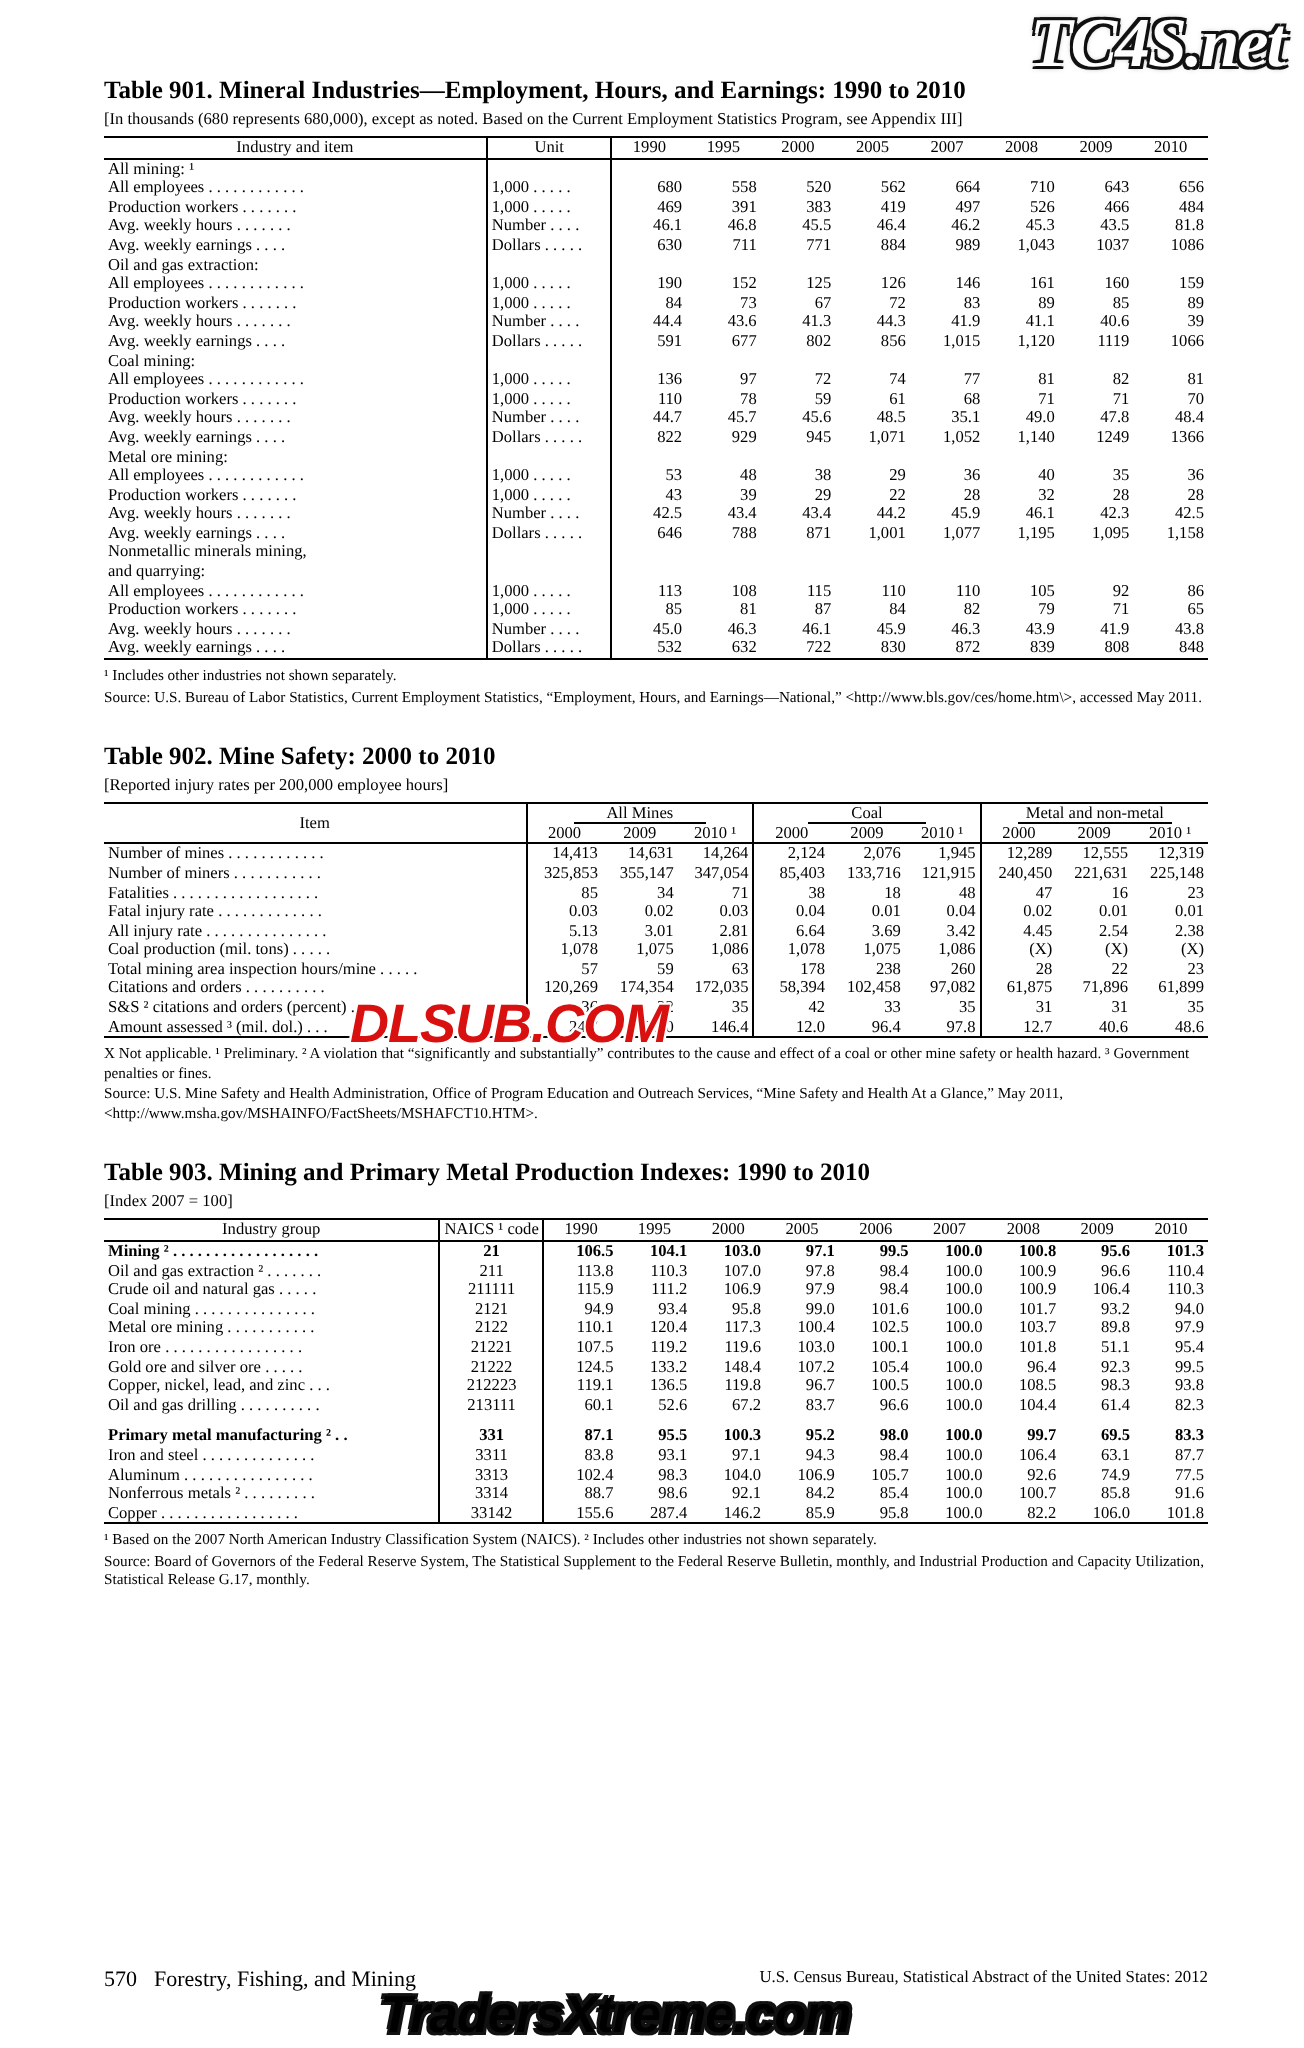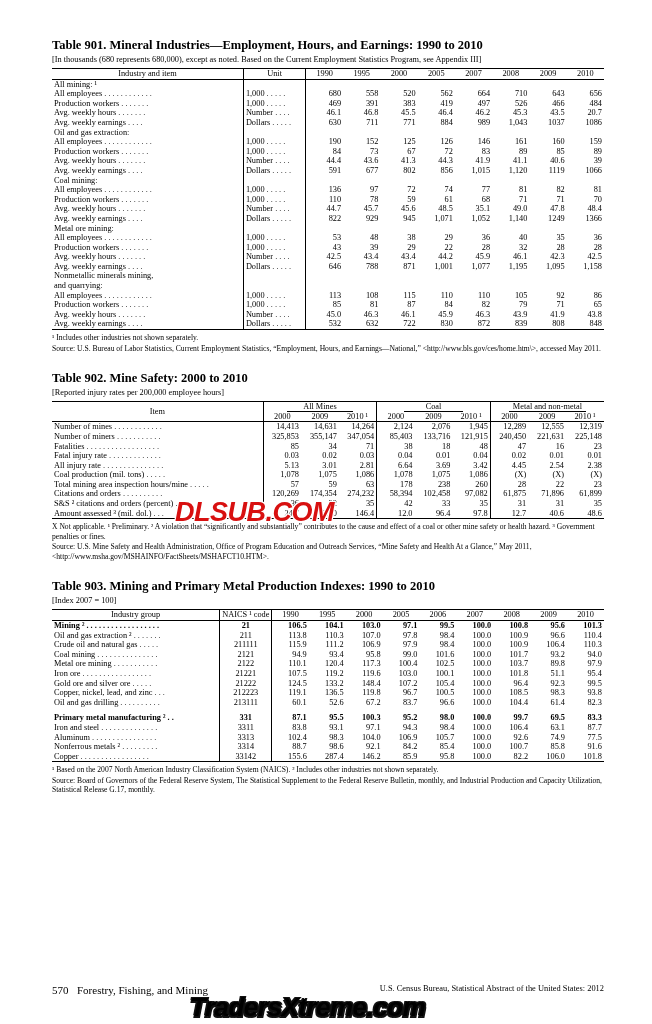--- a/index.html
+++ b/index.html
@@ -216,21 +216,21 @@
             <tr>
               <td class="lbl ind2">Avg. weekly hours . . . . . . .</td>
               <td class="lbl vline-l vline-r">Number . . . .</td>
               <td class="num">46.1</td>
               <td class="num">46.8</td>
               <td class="num">45.5</td>
               <td class="num">46.4</td>
               <td class="num">46.2</td>
               <td class="num">45.3</td>
               <td class="num">43.5</td>
-              <td class="num">20.7</td>
+              <td class="num">81.8</td>
             </tr>
             <tr>
               <td class="lbl ind2">Avg. weekly earnings . . . .</td>
               <td class="lbl vline-l vline-r">Dollars . . . . .</td>
               <td class="num">630</td>
               <td class="num">711</td>
               <td class="num">771</td>
               <td class="num">884</td>
               <td class="num">989</td>
               <td class="num">1,043</td>
@@ -612,21 +612,21 @@
               <td class="num">238</td>
               <td class="num">260</td>
               <td class="num vline-l">28</td>
               <td class="num">22</td>
               <td class="num">23</td>
             </tr>
             <tr>
               <td class="lbl">Citations and orders . . . . . . . . . .</td>
               <td class="num vline-l">120,269</td>
               <td class="num">174,354</td>
-              <td class="num">274,232</td>
+              <td class="num">172,035</td>
               <td class="num vline-l">58,394</td>
               <td class="num">102,458</td>
               <td class="num">97,082</td>
               <td class="num vline-l">61,875</td>
               <td class="num">71,896</td>
               <td class="num">61,899</td>
             </tr>
             <tr>
               <td class="lbl">S&amp;S ² citations and orders (percent) . . . .</td>
               <td class="num vline-l">36</td>
@@ -879,15 +879,16 @@
     </div>
 
   </div>
 
   <div class="footer">
     <span class="pg">570</span>
     <span class="pg" style="margin-left:6px;">Forestry, Fishing, and Mining</span>
     <span class="rt">U.S. Census Bureau, Statistical Abstract of the United States: 2012</span>
   </div>
 
+  <div class="wm-tc4s">TC4S.net</div>
   <div class="wm-dlsub">DLSUB.COM</div>
   <div class="wm-traders">TradersXtreme.com</div>
 </div>
 
 </body></html>

